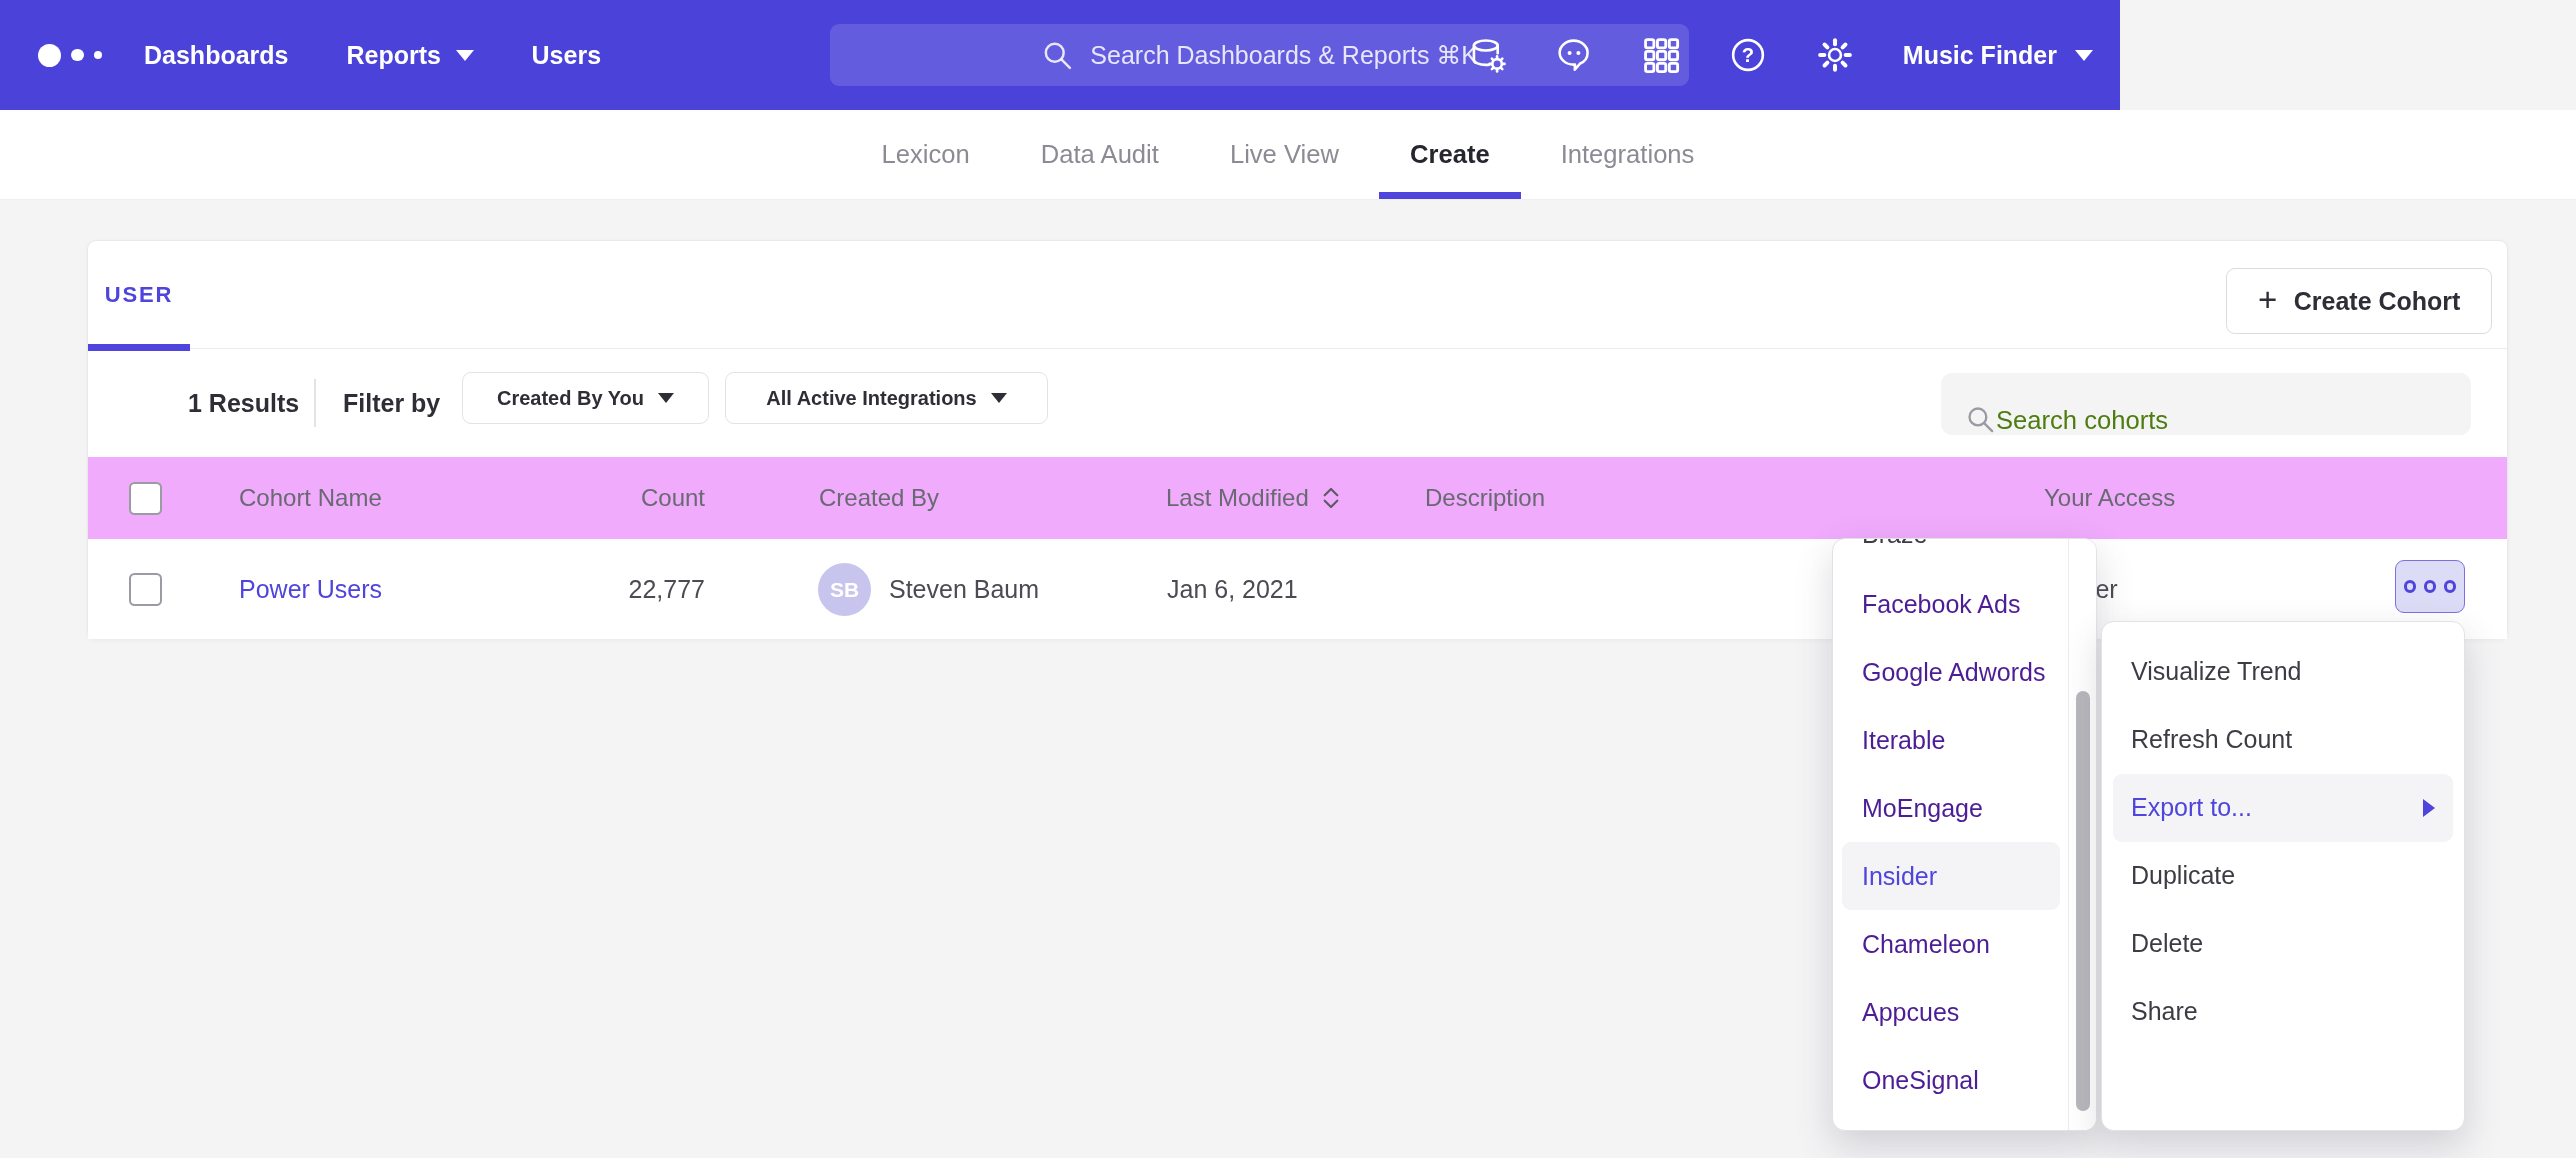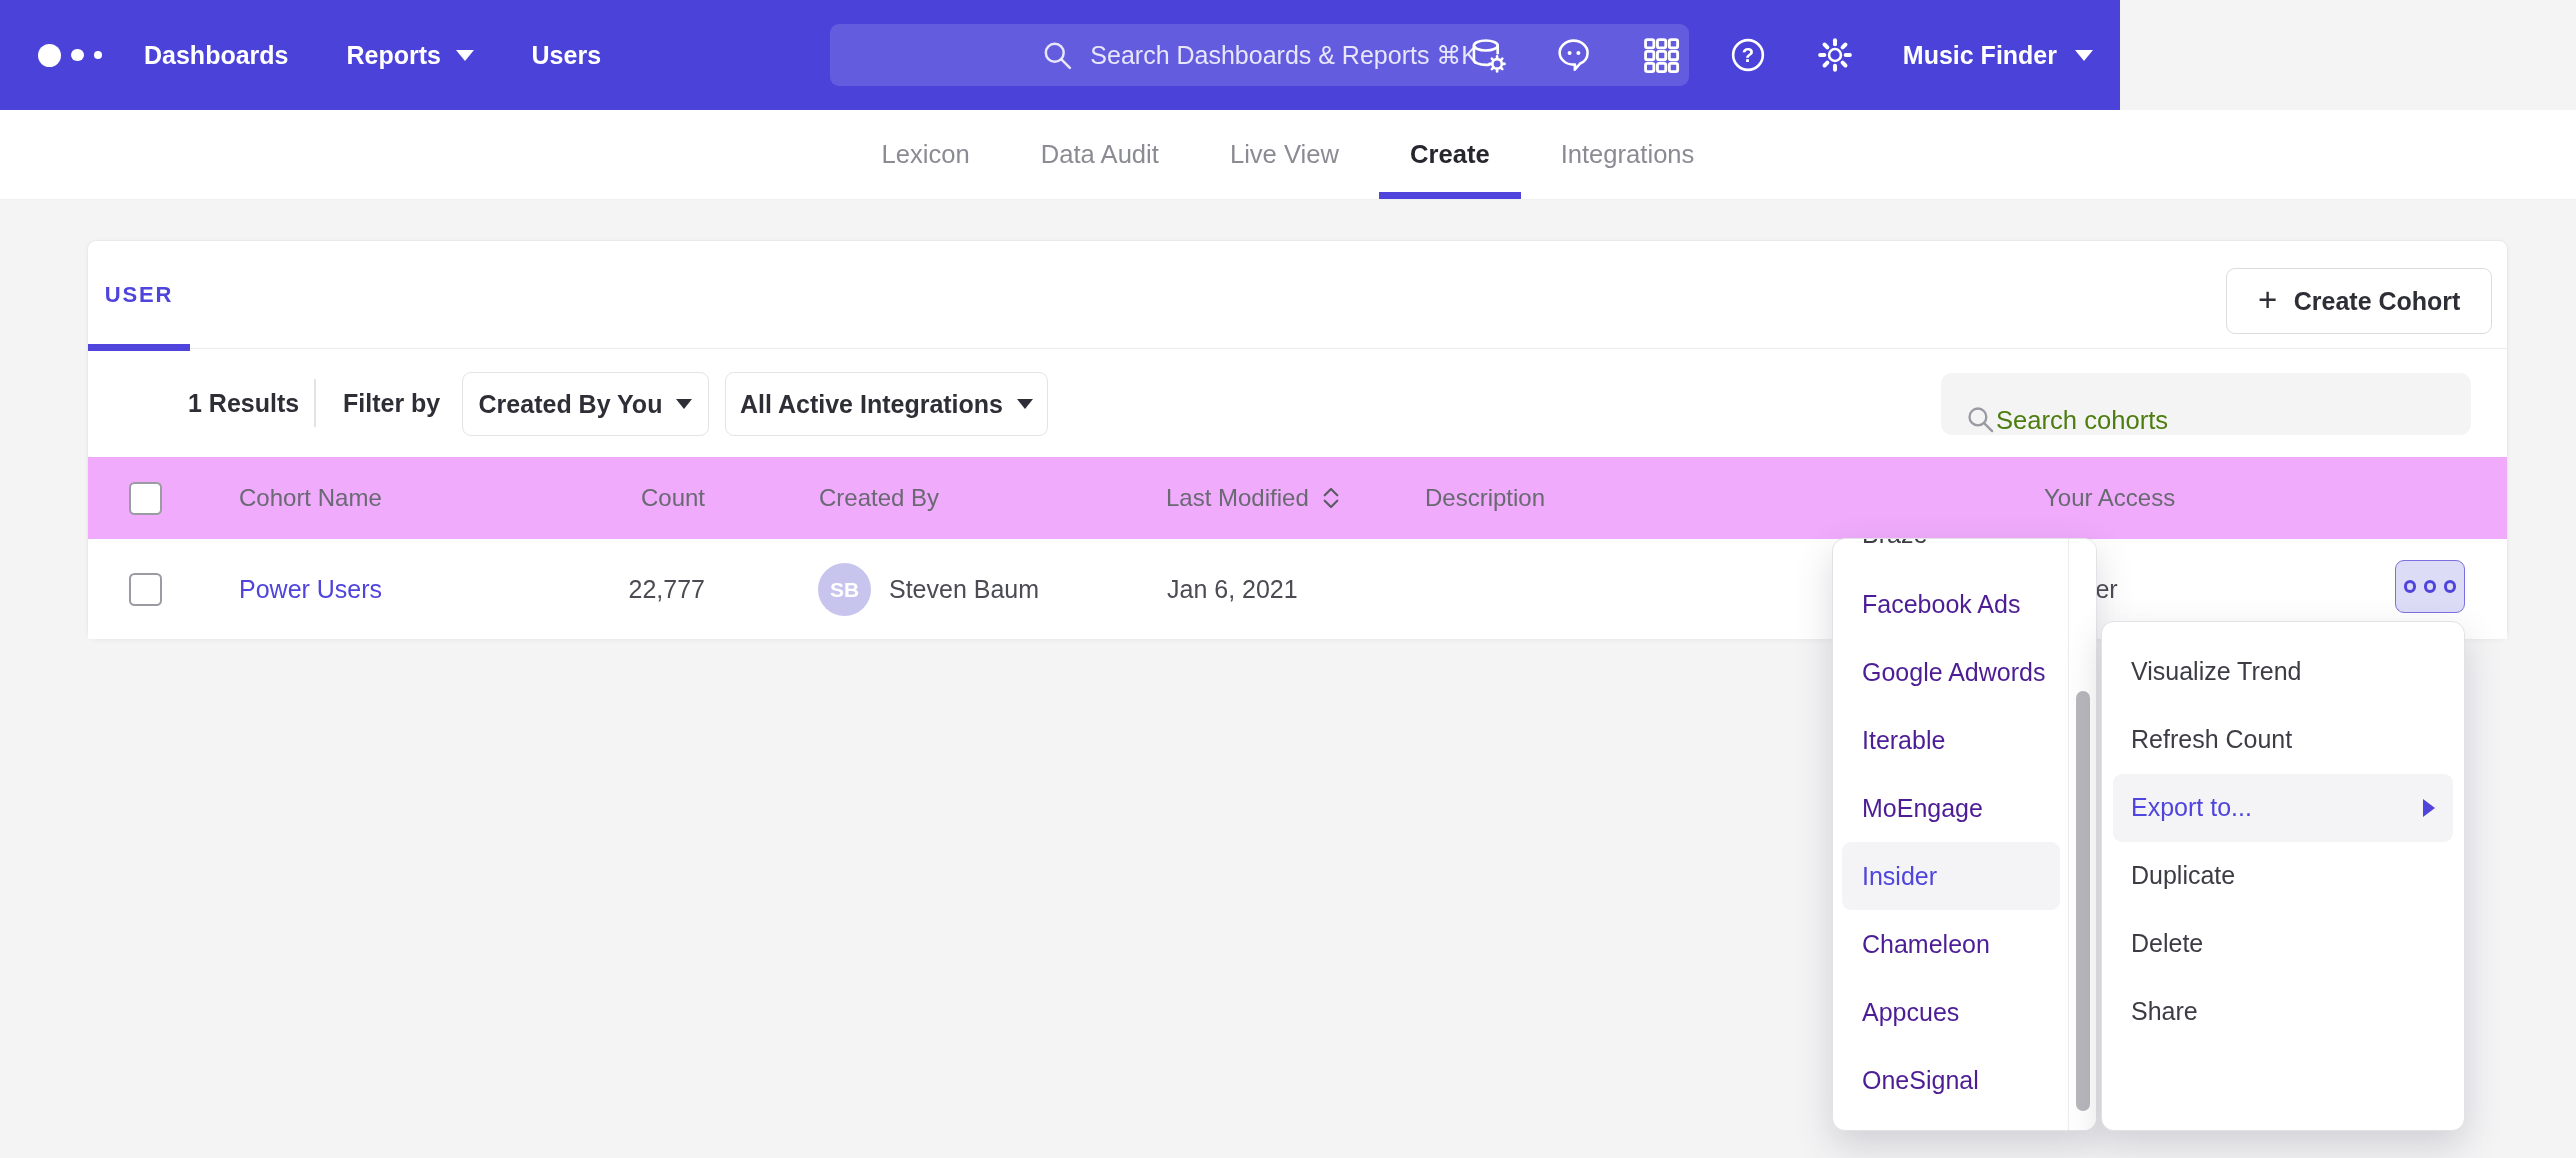--- a/index.html
+++ b/index.html
@@ -37,22 +37,22 @@
             color:#4f44db;font-weight:700;font-size:22px;letter-spacing:1.8px;cursor:pointer;}
   .user-underline{position:absolute;left:0;bottom:-1.8px;width:102px;height:6.4px;background:#4f44db;}
   .create-btn{position:absolute;right:14.6px;top:27px;height:66px;padding:0 31px;border:1.8px solid #dcdce0;border-radius:9px;
               display:flex;align-items:center;gap:16.4px;font-size:25px;font-weight:700;color:#2e2e36;background:#fff;box-sizing:border-box;cursor:pointer;}
   .plus{font-size:33px;font-weight:400;line-height:1;margin-top:-3.7px;}
 
   .filter-row{position:absolute;left:0;top:108px;width:100%;height:109px;}
   .results{position:absolute;left:100px;top:0;height:109px;display:flex;align-items:center;font-size:25px;font-weight:700;}
   .vdivider{position:absolute;left:226px;top:30px;height:48px;width:1.8px;background:#e3e3e7;}
   .filterby{position:absolute;left:255px;top:0;height:109px;display:flex;align-items:center;font-size:25px;font-weight:700;}
-  .filter-btn{position:absolute;top:23px;height:64px;border:1.8px solid #e3e3e6;border-radius:9px;background:#fff;
-              display:flex;align-items:center;justify-content:center;gap:14px;font-size:25px;font-weight:700;color:#2e2e36;box-sizing:border-box;cursor:pointer;}
+  .filter-btn{position:absolute;top:23px;height:52px;border:1.8px solid #e3e3e6;border-radius:9px;background:#fff;
+              display:flex;align-items:center;justify-content:center;gap:14px;font-size:20px;font-weight:700;color:#2e2e36;box-sizing:border-box;cursor:pointer;}
   .caret-d{width:0;height:0;border-left:8.2px solid transparent;border-right:8.2px solid transparent;border-top:10px solid #2e2e36;}
   .cohort-search{position:absolute;left:1853px;top:24px;width:530px;height:62px;background:#f4f4f5;border-radius:11px;
                  display:flex;align-items:flex-end;padding-left:24px;box-sizing:border-box;color:#4d7c0f;font-size:25.6px;cursor:text;}
 
   .thead{position:absolute;left:0;top:216px;width:100%;height:82px;background:#f0abfc;font-size:24px;color:#696972;}
   .thead .cell{position:absolute;top:0;height:82px;display:flex;align-items:center;}
   .trow{position:absolute;left:0;top:299px;width:100%;height:99px;background:#fff;font-size:25px;color:#4b4b53;}
   .trow .cell{position:absolute;top:0;height:99px;display:flex;align-items:center;}
   .checkbox{width:33px;height:33px;border:2.7px solid #9b9ba3;border-radius:5.5px;background:#fff;box-sizing:border-box;cursor:pointer;}
   .num-col{left:0;width:617px;justify-content:flex-end;}

